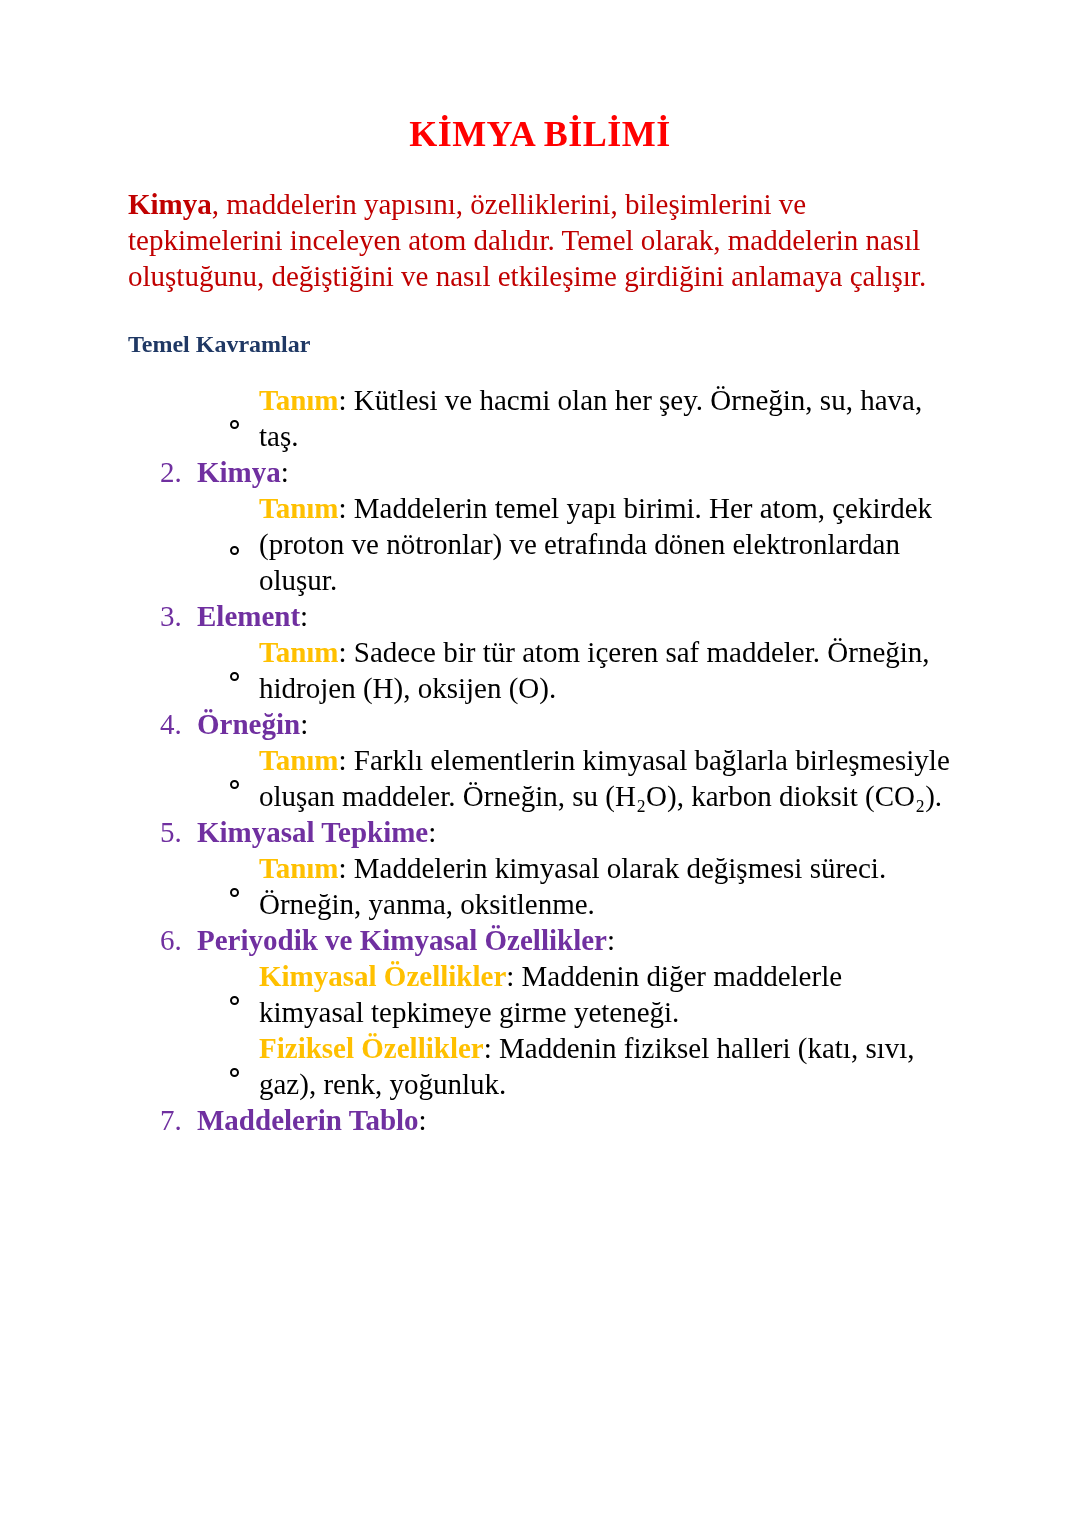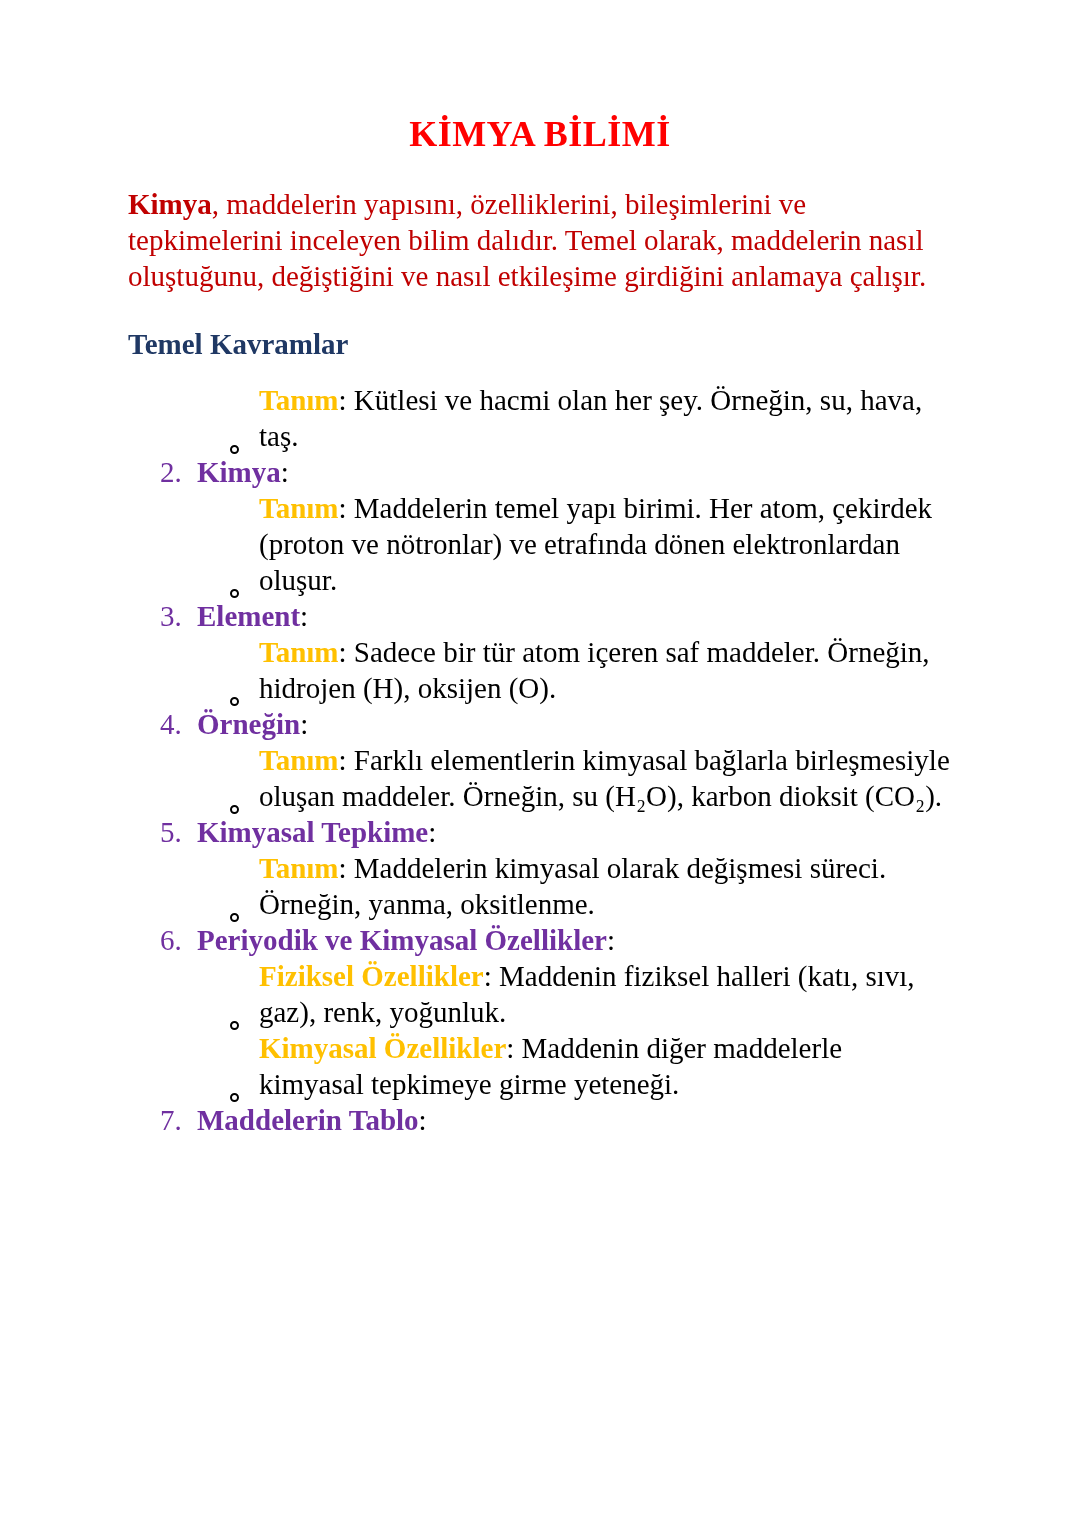--- a/index.html
+++ b/index.html
@@ -34,21 +34,21 @@
 
   .intro {
     color: var(--intro-red, #c00000);
     margin: 0 0 32px 0;
   }
   .intro .lead { font-weight: bold; }
 
   .section-heading {
     color: var(--heading-navy, #1f3864);
     font-weight: bold;
-    font-size: 29px;
+    font-size: 24px;
     margin: 0 0 20px 0;
   }
 
   ol.concept-list {
     list-style: none;
     margin: 0;
     padding: 0 0 0 32px;
   }
   ol.concept-list > li { margin: 0; }
 
@@ -58,21 +58,21 @@
     color: var(--term-purple, #7030a0);
   }
   .term-line .term {
     font-weight: bold;
     color: var(--term-purple, #7030a0);
   }
   .term-line .colon { color: var(--body-black, #000000); }
 
   .sub {
     display: flex;
-    align-items: flex-end;
+    align-items: center;
     padding-left: 70px;
   }
   .bullet {
     flex: 0 0 auto;
     width: 9px;
     height: 9px;
     border: 2px solid #000000;
     border-radius: 50%;
     margin-top: 13px;
     margin-right: 20px;
@@ -85,21 +85,21 @@
   }
 </style>
 </head>
 <body>
 
 <div class="page">
   <div class="content">
 
     <h1 class="doc-title">KİMYA BİLİMİ</h1>
 
-    <p class="intro"><span class="lead">Kimya</span><span>, maddelerin yapısını, özelliklerini, bileşimlerini ve tepkimelerini inceleyen bilim dalıdır. Temel olarak, maddelerin nasıl oluştuğunu, değiştiğini ve nasıl etkileşime girdiğini anlamaya çalışır.</span></p>
+    <p class="intro"><span class="lead">Kimya</span><span>, maddelerin yapısını, özelliklerini, bileşimlerini ve tepkimelerini inceleyen atom dalıdır. Temel olarak, maddelerin nasıl oluştuğunu, değiştiğini ve nasıl etkileşime girdiğini anlamaya çalışır.</span></p>
 
     <h2 class="section-heading">Temel Kavramlar</h2>
 
     <ol class="concept-list">
 
       <li>
         <div class="sub">
           <span class="bullet"></span>
           <span class="def-text"><span class="label">Tanım</span><span>: Kütlesi ve hacmi olan her şey. Örneğin, su, hava, taş.</span></span>
         </div>
@@ -134,25 +134,25 @@
         <div class="sub">
           <span class="bullet"></span>
           <span class="def-text"><span class="label">Tanım</span><span>: Maddelerin kimyasal olarak değişmesi süreci. Örneğin, yanma, oksitlenme.</span></span>
         </div>
       </li>
 
       <li>
         <div class="term-line"><span class="num">6.</span><span class="term">Periyodik ve Kimyasal Özellikler</span><span class="colon">:</span></div>
         <div class="sub">
           <span class="bullet"></span>
-          <span class="def-text"><span class="label">Fiziksel Özellikler</span><span>: Maddenin fiziksel halleri (katı, sıvı, gaz), renk, yoğunluk.</span></span>
+          <span class="def-text"><span class="label">Kimyasal Özellikler</span><span>: Maddenin diğer maddelerle kimyasal tepkimeye girme yeteneği.</span></span>
         </div>
         <div class="sub">
           <span class="bullet"></span>
-          <span class="def-text"><span class="label">Kimyasal Özellikler</span><span>: Maddenin diğer maddelerle kimyasal tepkimeye girme yeteneği.</span></span>
+          <span class="def-text"><span class="label">Fiziksel Özellikler</span><span>: Maddenin fiziksel halleri (katı, sıvı, gaz), renk, yoğunluk.</span></span>
         </div>
       </li>
 
       <li>
         <div class="term-line"><span class="num">7.</span><span class="term">Maddelerin Tablo</span><span class="colon">:</span></div>
       </li>
 
     </ol>
   </div>
 </div>

